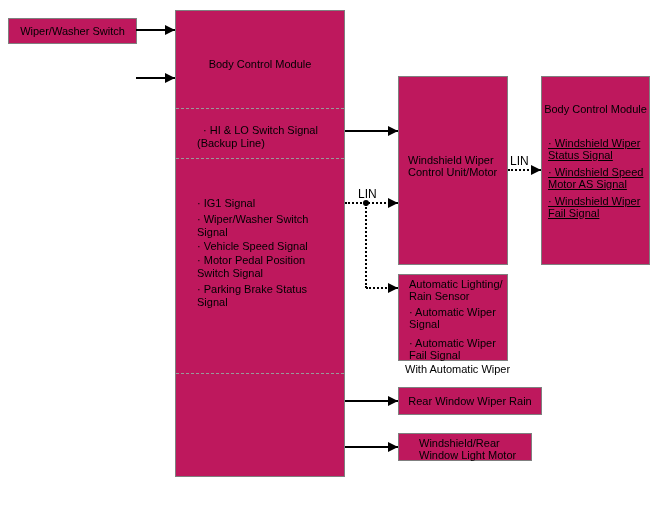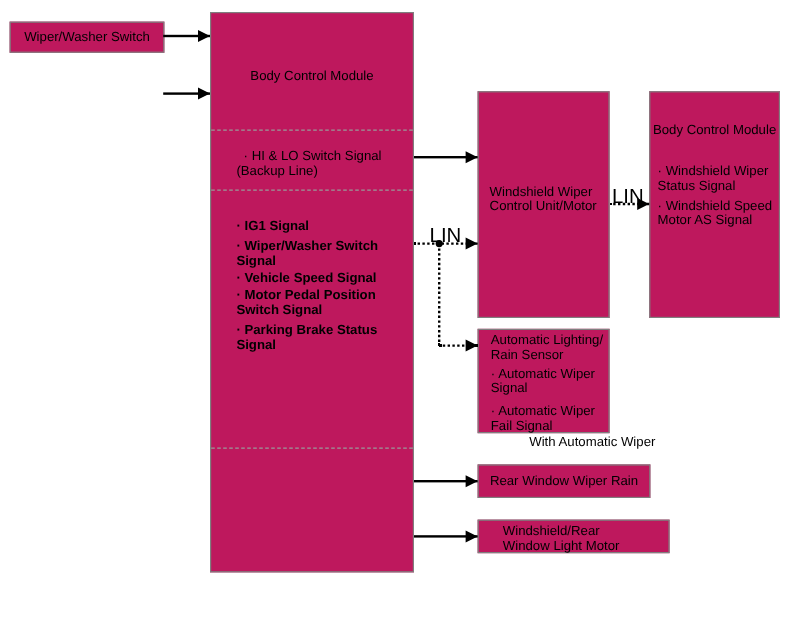--- a/index.html
+++ b/index.html
@@ -13,46 +13,46 @@
   }
   .box{position:absolute;background:#be185d;border:1px solid var(--box-border);box-sizing:border-box;}
   
   #b-wiper-switch{left:8px;top:18px;width:129px;height:26px;}
   #b-tcm{left:8px;top:62px;width:129px;height:36px;}
   #b-bcm{left:175px;top:10px;width:170px;height:467px;}
   #b-wiper-control{left:398px;top:76px;width:110px;height:189px;}
   #b-rain{left:398px;top:274px;width:110px;height:87px;}
   #b-bcm-right{left:541px;top:76px;width:109px;height:189px;}
   #b-rear-wiper{left:398px;top:387px;width:144px;height:28px;}
-  #b-washer{left:398px;top:433px;width:160px;height:28px;}
+  #b-washer{left:398px;top:433px;width:134px;height:28px;}
   
   .center-one{width:100%;text-align:center;line-height:24px;}
   .tcm-title{width:100%;text-align:center;padding-top:3px;line-height:14px;}
   .tcm-signal{width:100%;text-align:center;line-height:14px;}
   .bcm-title{position:absolute;top:47px;width:100%;text-align:center;}
   .divider{position:absolute;left:0;right:0;border-top:1px dashed var(--divider);}
   #div1{top:97px;} #div2{top:147px;} #div3{top:362px;}
   .backup{position:absolute;top:113px;left:21px;line-height:13px;}
   .backup .l1{padding-left:6px;}
-  .bcm-signals{position:absolute;top:172px;left:21px;right:6px;line-height:13px;font-weight:bold;}
+  .bcm-signals{position:absolute;top:186px;left:21px;right:6px;line-height:13px;}
   .bcm-signals .sig{margin-bottom:1px;}
   .bcm-signals .sig:nth-child(1){margin-bottom:3px;}
   .bcm-signals .sig:nth-child(4){max-width:132px;}
   .bcm-signals .sig:nth-child(5){margin-top:3px;}
   .wc-label{position:absolute;top:77px;left:9px;line-height:12px;}
   .rs-title{position:absolute;top:3px;left:10px;line-height:12px;}
   .rs-signals{position:absolute;top:31px;left:10px;right:2px;line-height:12px;}
   .rs-signals .sig{margin-bottom:7px;}
   .bcmr-title{position:absolute;top:26px;width:100%;text-align:center;}
   .bcmr-signals{position:absolute;top:60px;left:6px;right:2px;line-height:12px;}
-  .bcmr-signals .sig{margin-bottom:5px;}
+  .bcmr-signals .sig{margin-bottom:5px;text-decoration:underline;}
   .rear-label{width:100%;text-align:center;line-height:26px;}
   .washer-label{padding:3px 0 0 20px;line-height:12px;}
-  #caption-auto{position:absolute;left:405px;top:363px;margin-left:36px;}
-  .lin{position:absolute;font-size:17px;}
+  #caption-auto{position:absolute;left:405px;top:363px;}
+  .lin{position:absolute;font-size:12px;}
   #lin-left{left:358px;top:187px;}
   #lin-right{left:510px;top:154px;}
   
   .arrow{position:absolute;height:2px;background:var(--line);}
   .arrow.dotted{height:0;background:none;border-top:2px dotted var(--line);}
   .arrow .head{position:absolute;right:0;top:-4px;width:0;height:0;
     border-top:5px solid transparent;border-bottom:5px solid transparent;
     border-left:10px solid var(--line);}
   .arrow.dotted .head{top:-6px;}
   #a1{left:136px;top:29px;width:39px;}
@@ -113,20 +113,21 @@
       <div class="sig">· Automatic Wiper Fail Signal</div>
     </div>
   </div>
   <div id="caption-auto">With Automatic Wiper</div>
 
   <div class="box" id="b-bcm-right">
     <div class="bcmr-title">Body Control Module</div>
     <div class="bcmr-signals">
       <div class="sig">· Windshield Wiper Status Signal</div>
       <div class="sig">· Windshield Speed Motor AS Signal</div>
+      <div class="sig">· Windshield Wiper Fail Signal</div>
     </div>
   </div>
 
   <div class="box" id="b-rear-wiper">
     <div class="rear-label">Rear Window Wiper Rain</div>
   </div>
   <div class="box" id="b-washer">
     <div class="washer-label">
       <div>Windshield/Rear</div>
       <div>Window Light Motor</div>

